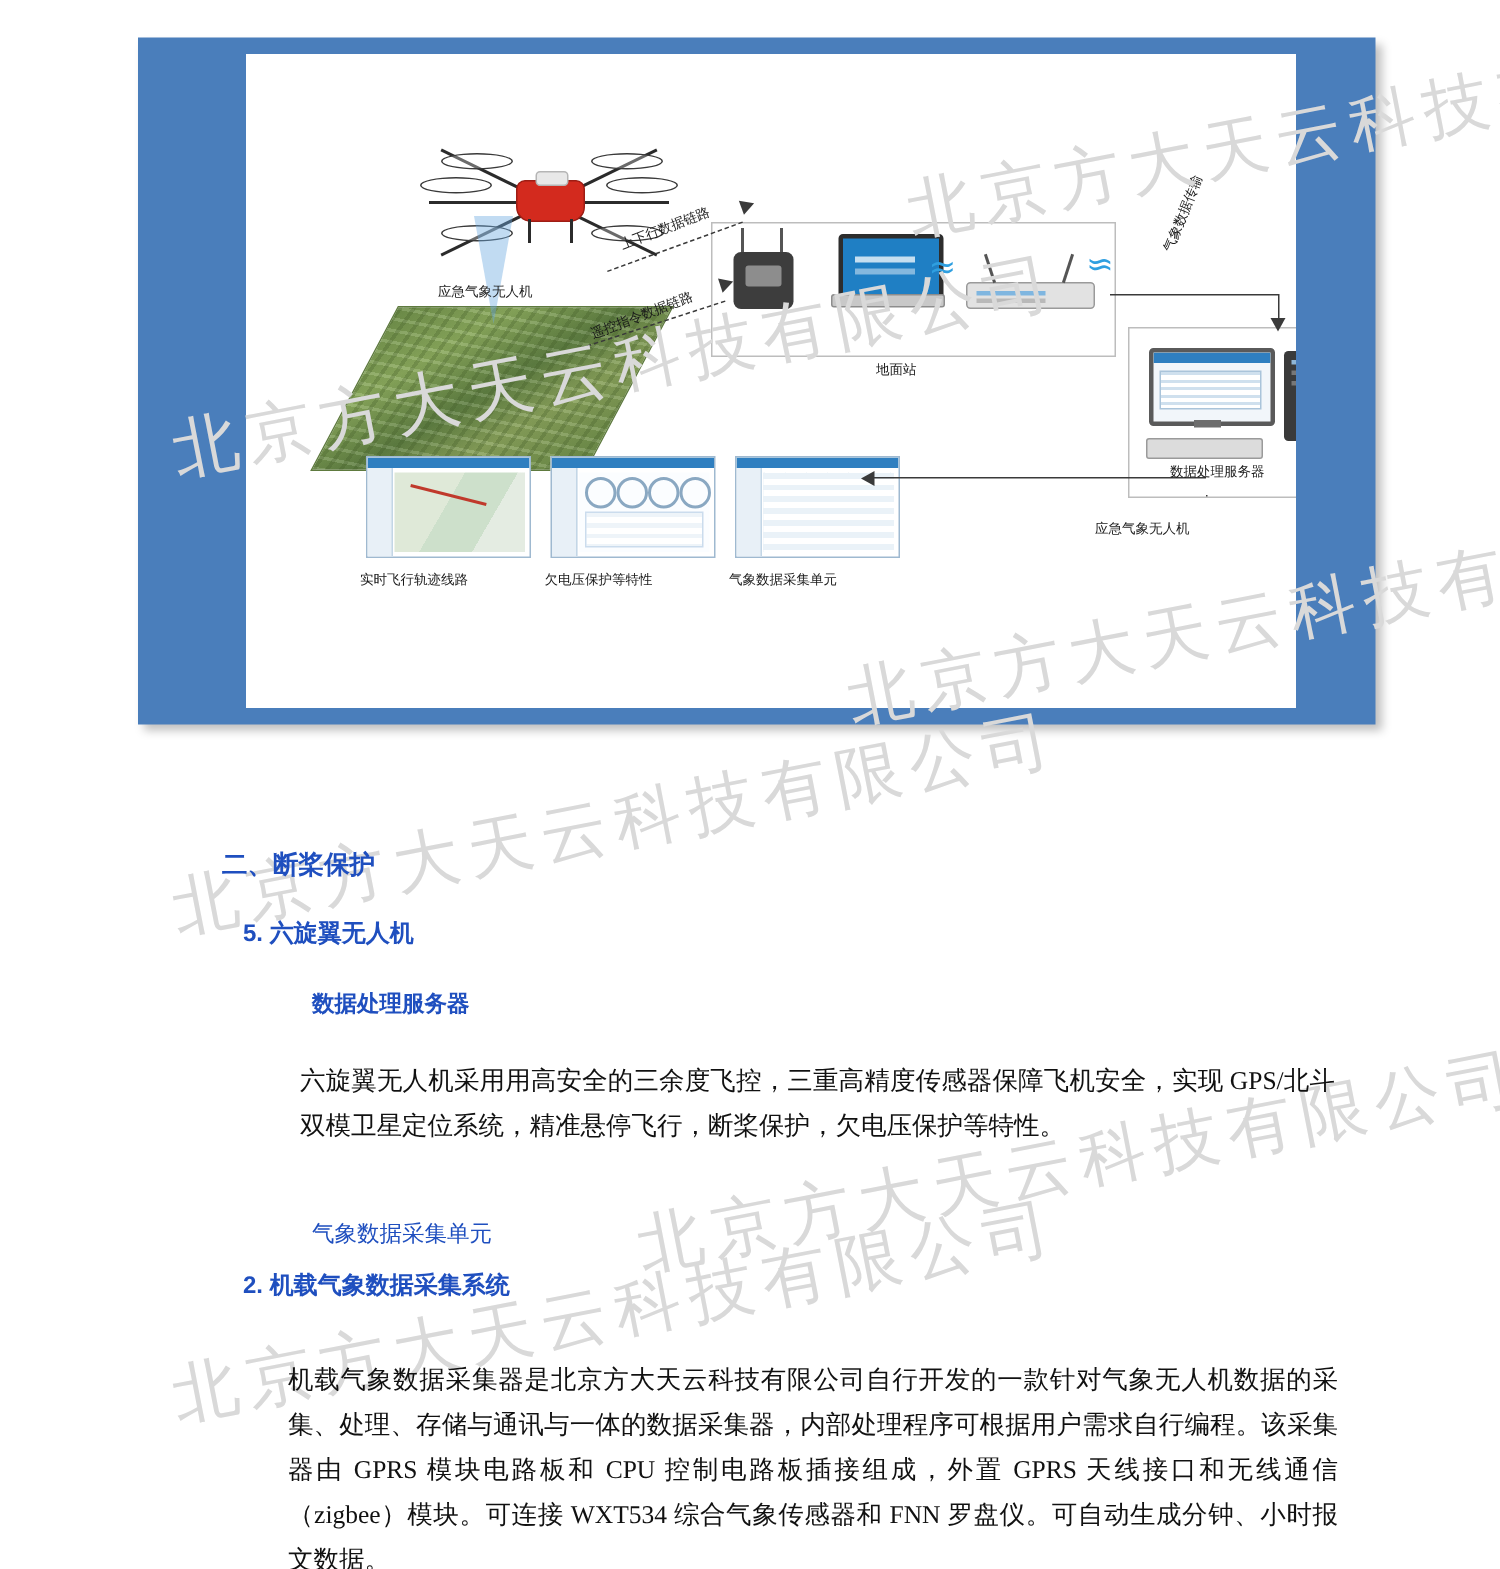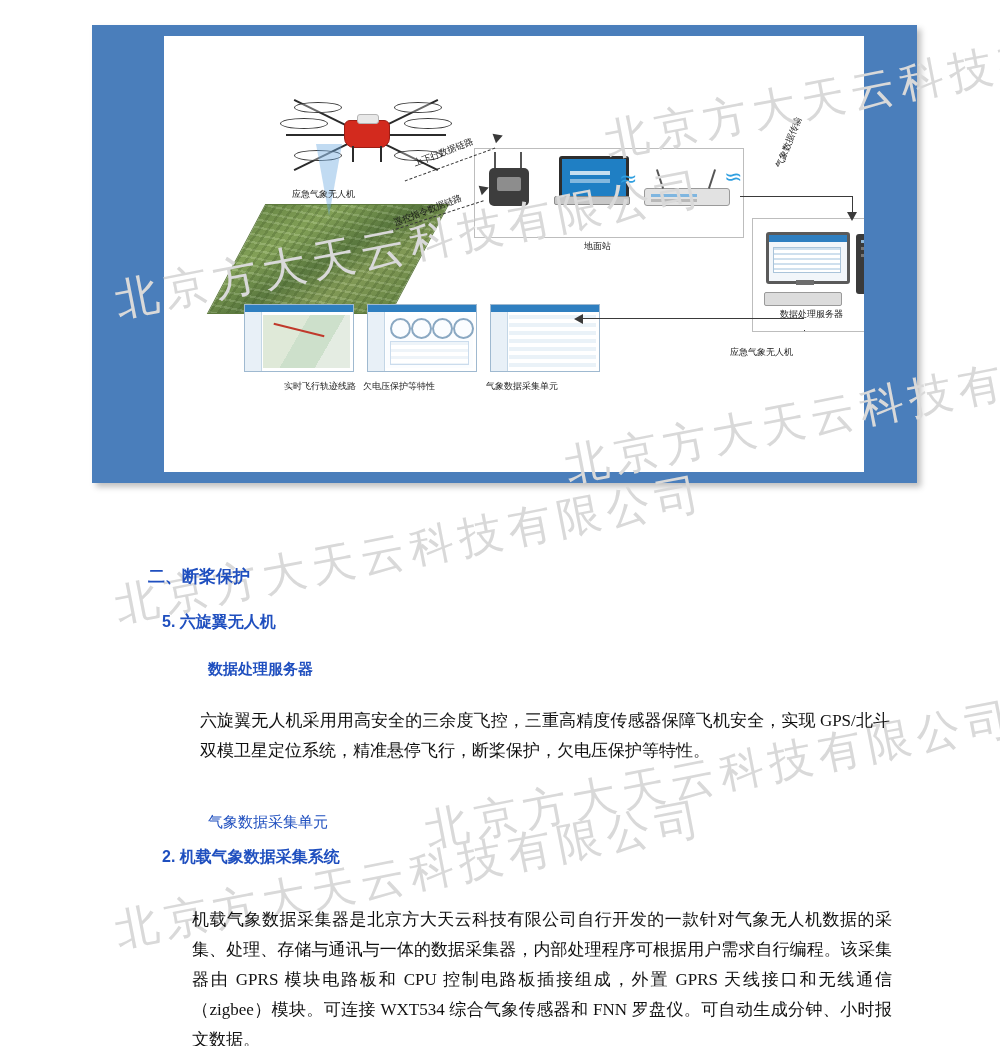--- a/index.html
+++ b/index.html
@@ -587,21 +587,21 @@
       <div class="conn" style="left:640px; top:294px; width:1px; height:1px;"></div>
       <div class="arrow-head ah-left" style="left:410px; top:278px;"></div>
 
       <div class="dlabel" style="left:128px; top:152px;">应急气象无人机</div>
       <div class="dlabel rot-up" style="left:248px; top:110px;">上下行数据链路</div>
       <div class="dlabel rot-up" style="left:228px; top:168px;">遥控指令数据链路</div>
       <div class="dlabel" style="left:420px; top:204px;">地面站</div>
       <div class="dlabel rot-vert" style="left:598px; top:100px;">气象数据传输</div>
       <div class="dlabel" style="left:616px; top:272px;">数据处理服务器</div>
       <div class="dlabel" style="left:566px; top:310px;">应急气象无人机</div>
-      <div class="dlabel" style="left:76px; top:344px;margin-left:44px;">实时飞行轨迹线路</div>
+      <div class="dlabel" style="left:76px; top:344px;">实时飞行轨迹线路</div>
       <div class="dlabel" style="left:199px; top:344px;">欠电压保护等特性</div>
       <div class="dlabel" style="left:322px; top:344px;">气象数据采集单元</div>
 
     </div>
   </div>
 </div>
 
 <div class="doc">
   <div class="h2">二、断桨保护</div>
   <div class="h3-1">5. 六旋翼无人机</div>

